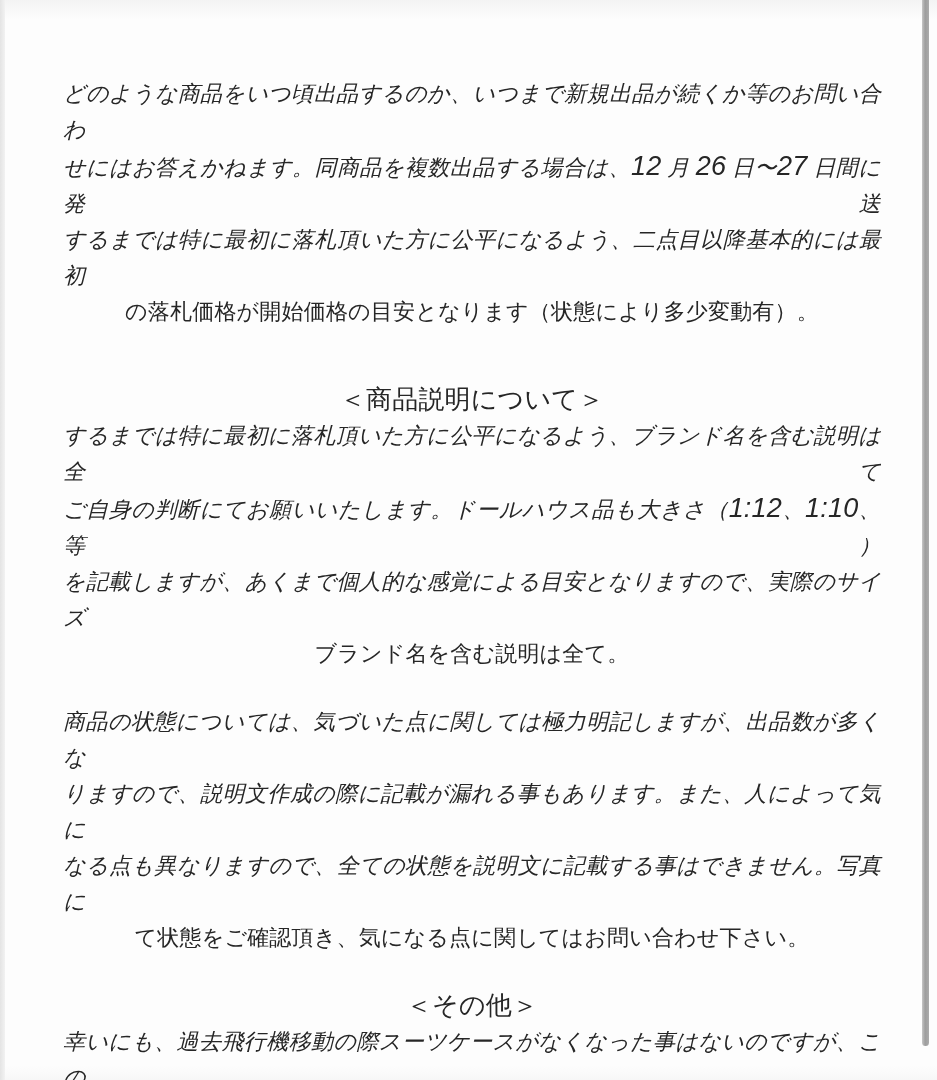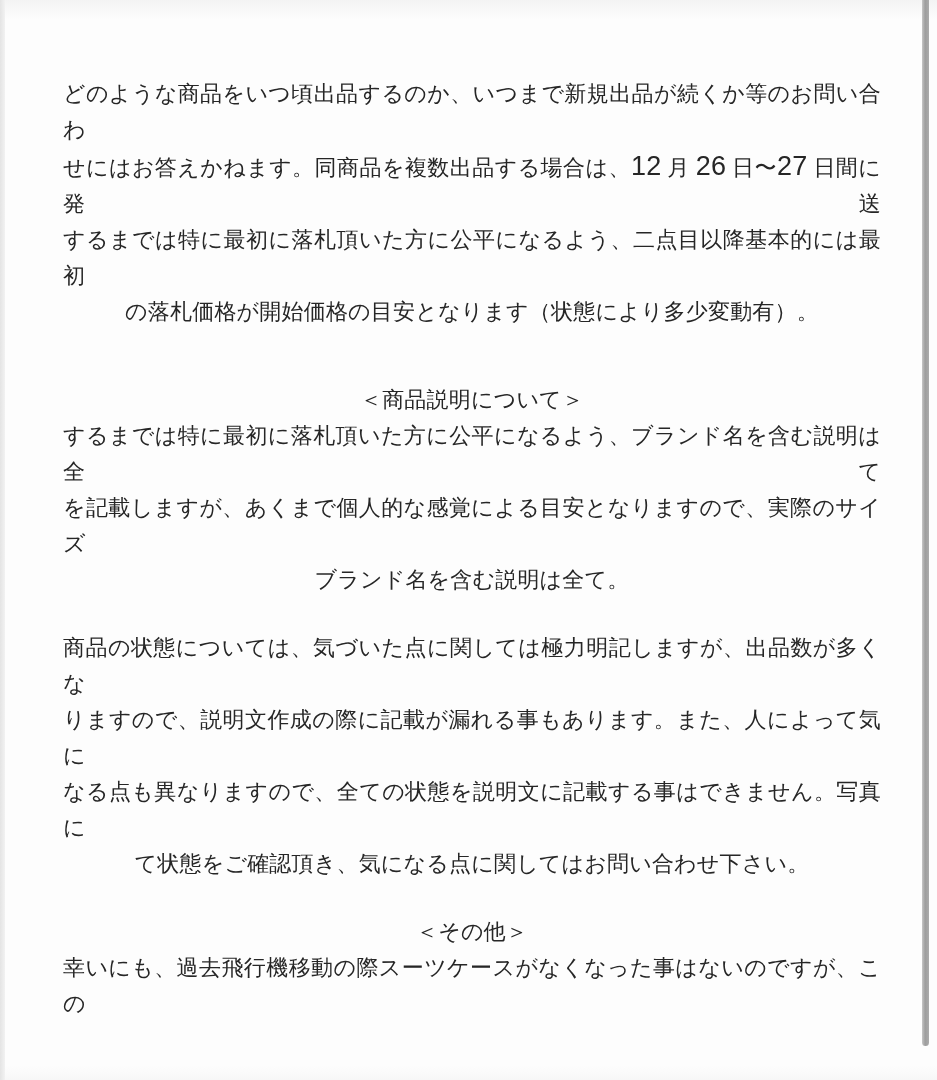--- a/index.html
+++ b/index.html
@@ -42,23 +42,24 @@
     font-size: 22px;
     line-height: 36px;
     letter-spacing: 0.2px;
     white-space: nowrap;
     text-align: center;
   }
   .tline.fill {
     white-space: normal;
     text-align: justify;
     text-align-last: justify;
+    font-style: italic;
   }
   .heading {
-    font-size: 22px;
+    font-size: 26px;
     line-height: 36px;
     letter-spacing: 0.2px;
   }
   .num {
     font-family: "Liberation Sans", "DejaVu Sans", sans-serif;
     font-size: 27px;
   }
   .scrollbar-thumb {
     position: absolute;
     right: 8px;
@@ -81,20 +82,21 @@
     <div class="para gap-lg">
       <div class="tline fill">どのような商品をいつ頃出品するのか、いつまで新規出品が続くか等のお問い合わ</div>
       <div class="tline fill">せにはお答えかねます。同商品を複数出品する場合は、<span class="num">12</span> 月 <span class="num">26</span> 日〜<span class="num">27</span> 日間に発送</div>
       <div class="tline fill">するまでは特に最初に落札頂いた方に公平になるよう、二点目以降基本的には最初</div>
       <div class="tline">の落札価格が開始価格の目安となります（状態により多少変動有）。</div>
     </div>
 
     <div class="para">
       <div class="heading tline">＜商品説明について＞</div>
       <div class="tline fill">するまでは特に最初に落札頂いた方に公平になるよう、ブランド名を含む説明は全て</div>
+      <div class="tline fill">ご自身の判断にてお願いいたします。ドールハウス品も大きさ（<span class="num">1:12</span>、<span class="num">1:10</span>、等）</div>
       <div class="tline fill">を記載しますが、あくまで個人的な感覚による目安となりますので、実際のサイズ</div>
       <div class="tline">ブランド名を含む説明は全て。</div>
     </div>
 
     <div class="para">
       <div class="tline fill">商品の状態については、気づいた点に関しては極力明記しますが、出品数が多くな</div>
       <div class="tline fill">りますので、説明文作成の際に記載が漏れる事もあります。また、人によって気に</div>
       <div class="tline fill">なる点も異なりますので、全ての状態を説明文に記載する事はできません。写真に</div>
       <div class="tline">て状態をご確認頂き、気になる点に関してはお問い合わせ下さい。</div>
     </div>

